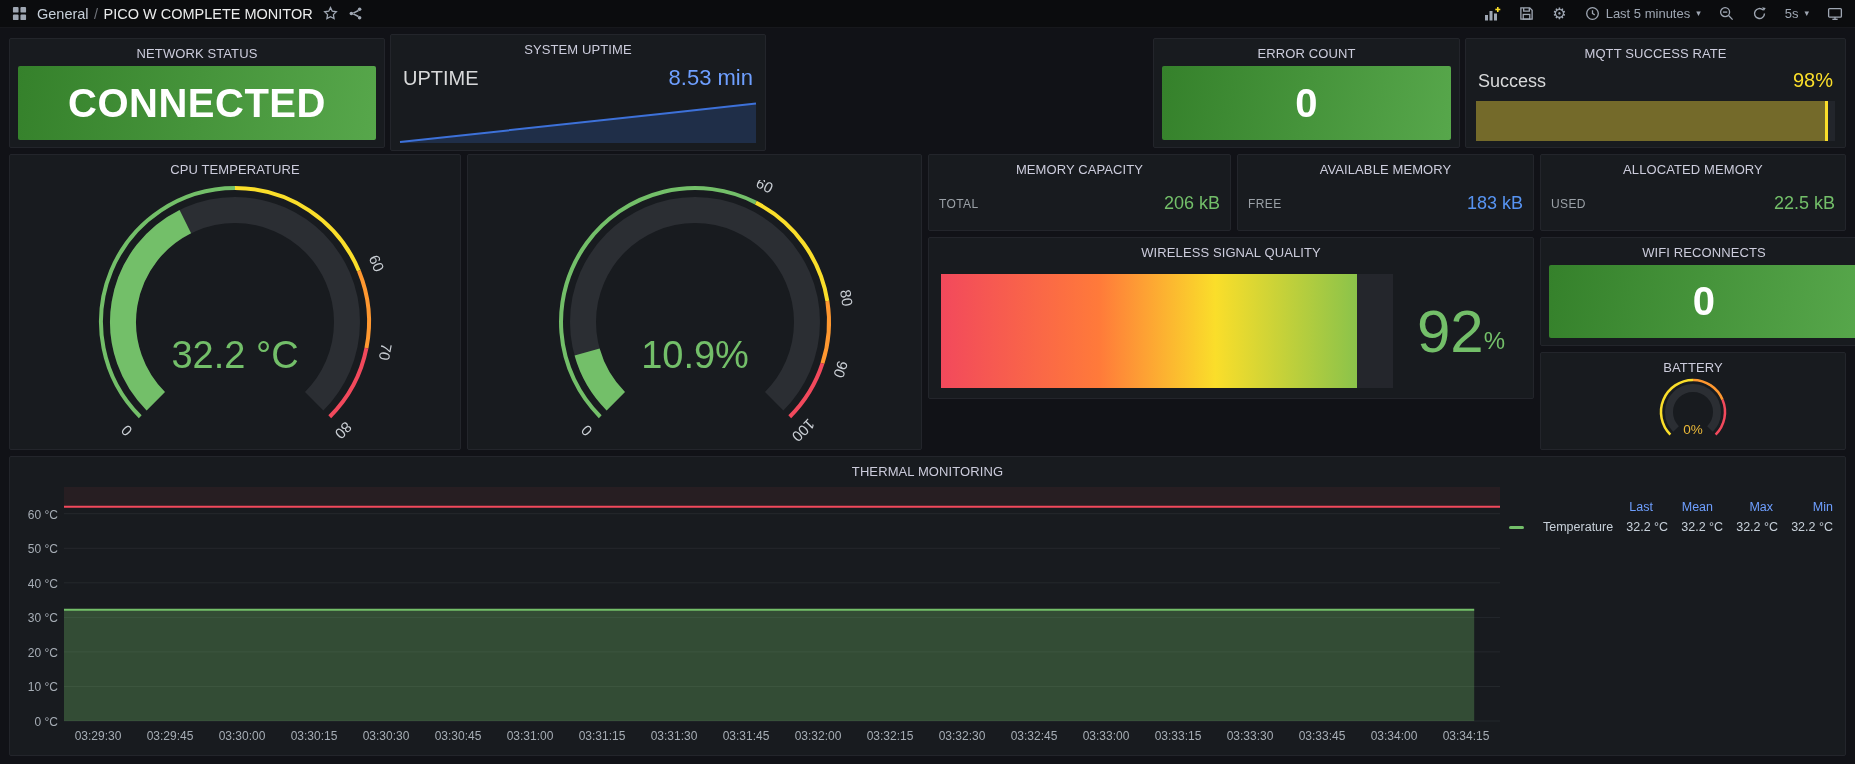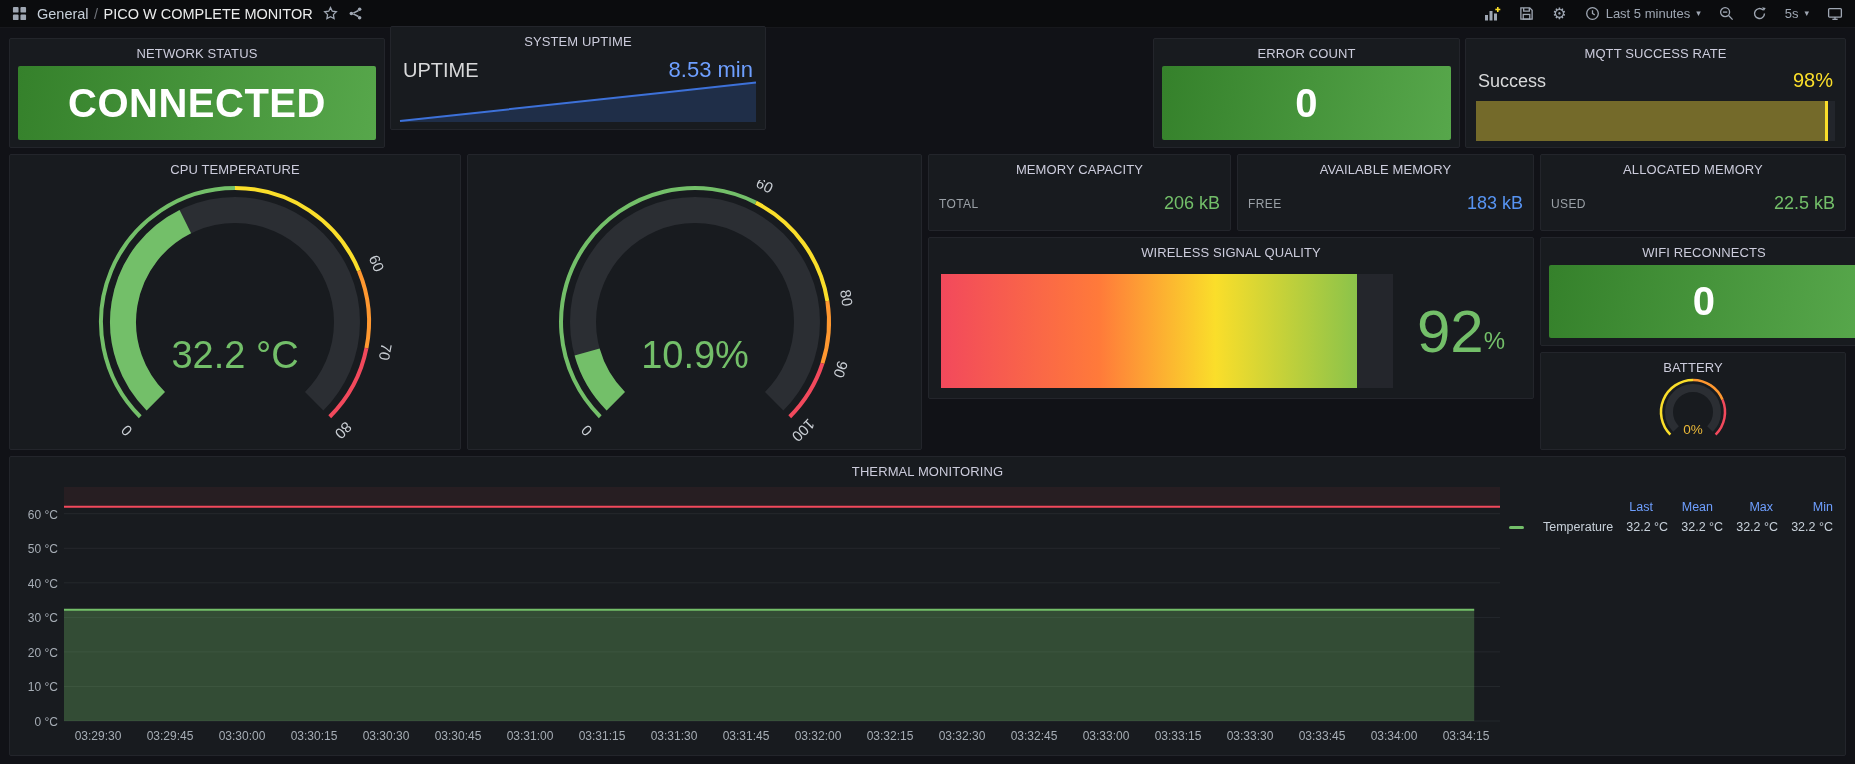--- a/index.html
+++ b/index.html
@@ -166,21 +166,21 @@
     </div>
   </header>
 
   <section class="panel" style="left:9px;top:38px;width:376px;height:110px">
     <h2 class="ptitle">NETWORK STATUS</h2>
     <div class="green-box">
       <span class="stat-big">CONNECTED</span>
     </div>
   </section>
 
-  <section class="panel" style="left:390px;top:26px;width:376px;height:104px">
+  <section class="panel" style="left:390px;top:34px;width:376px;height:117px">
     <h2 class="ptitle">SYSTEM UPTIME</h2>
     <div class="kv-row">
       <span class="uptime-label">UPTIME</span>
       <span class="uptime-value">8.53 min</span>
     </div>
     <div class="sparkline"><svg width="358" height="44">
           <polygon points="1.0,42.0 90.0,32.4 179.0,22.8 268.0,13.2 357.0,3.5 357,43 1,43" fill="rgba(61,113,217,0.22)"></polygon>
           <polyline points="1.0,42.0 90.0,32.4 179.0,22.8 268.0,13.2 357.0,3.5" stroke="#3d71d9" stroke-width="2" fill="none"></polyline>
         </svg></div>
   </section>

